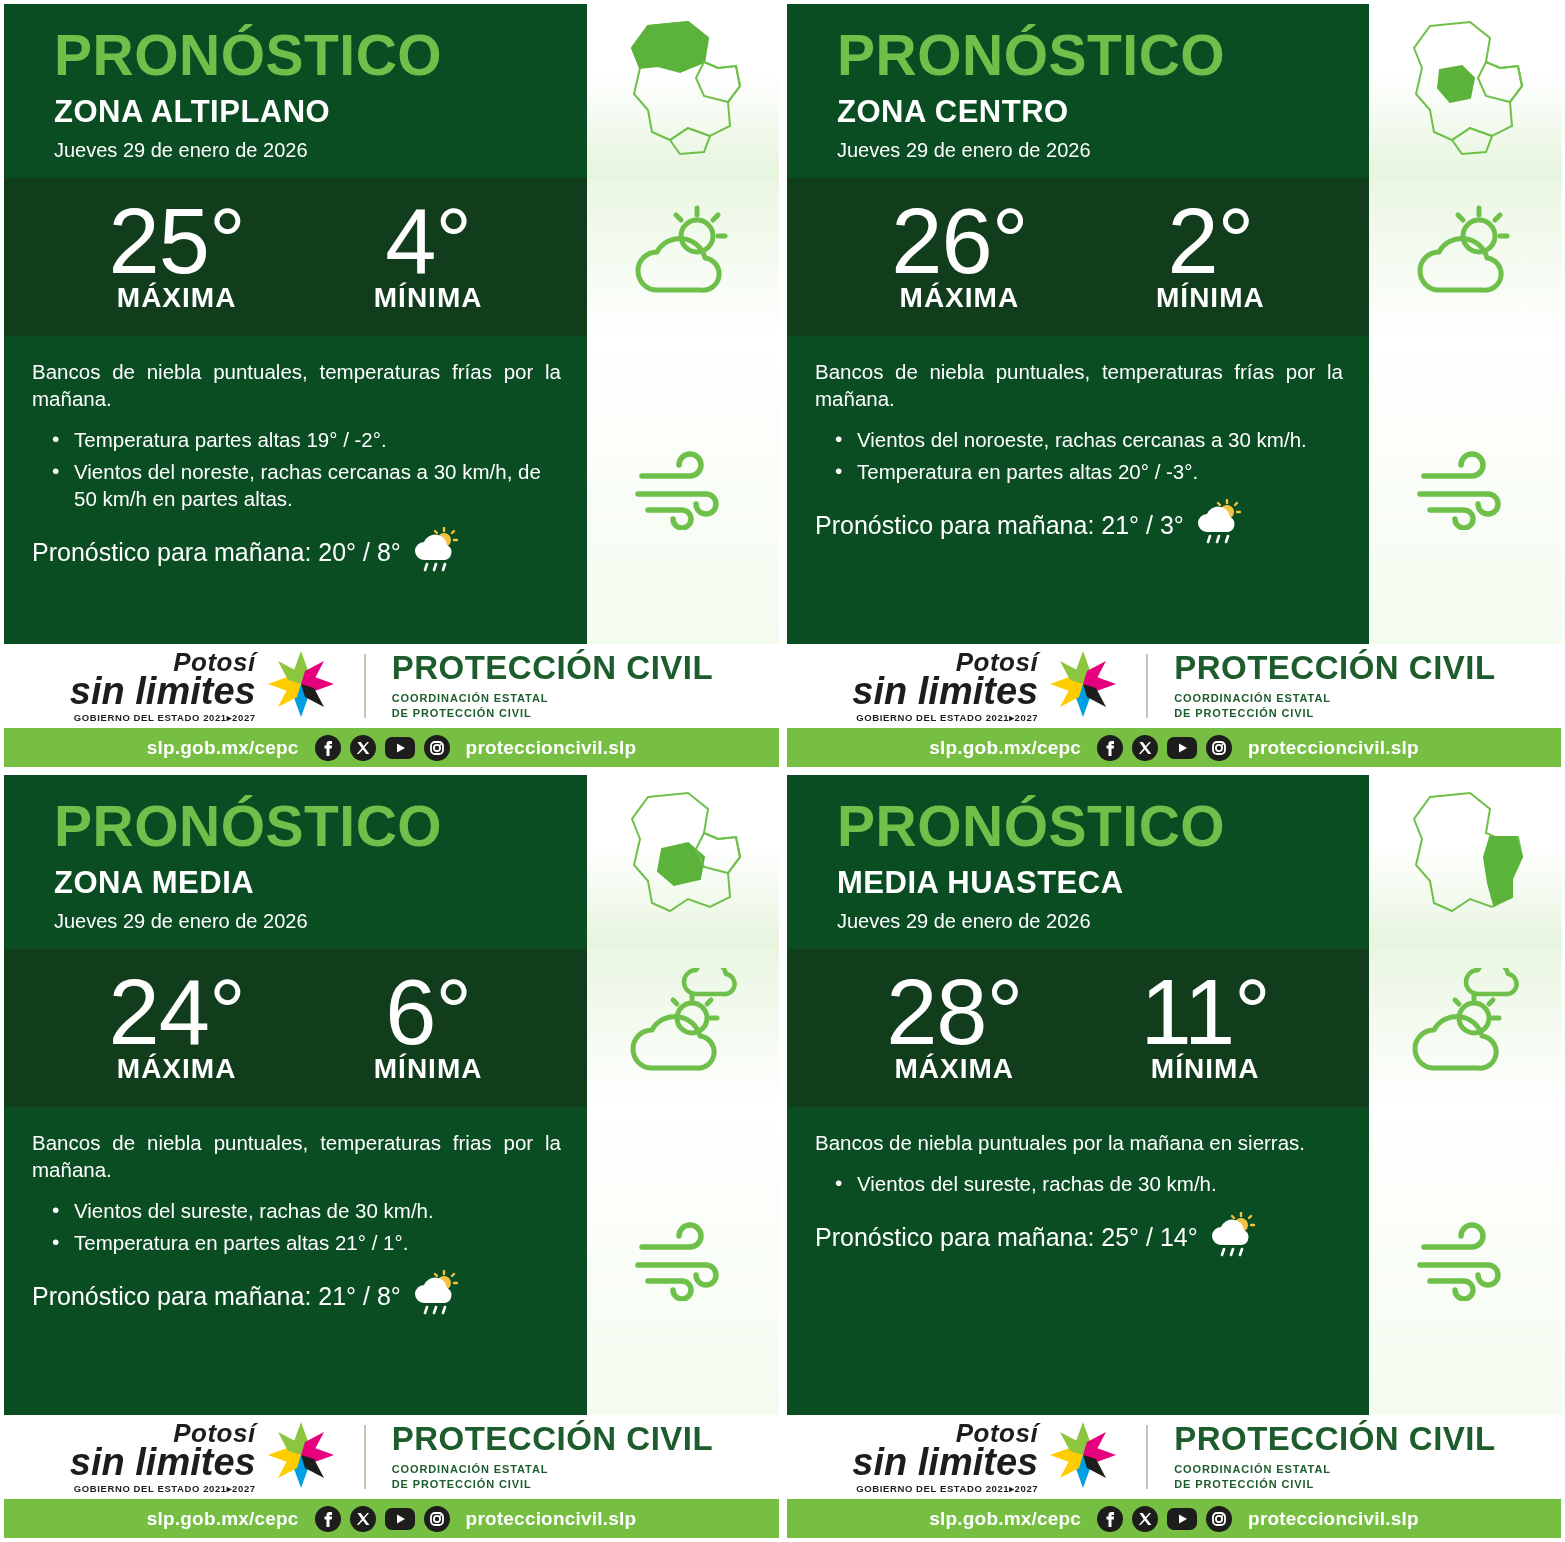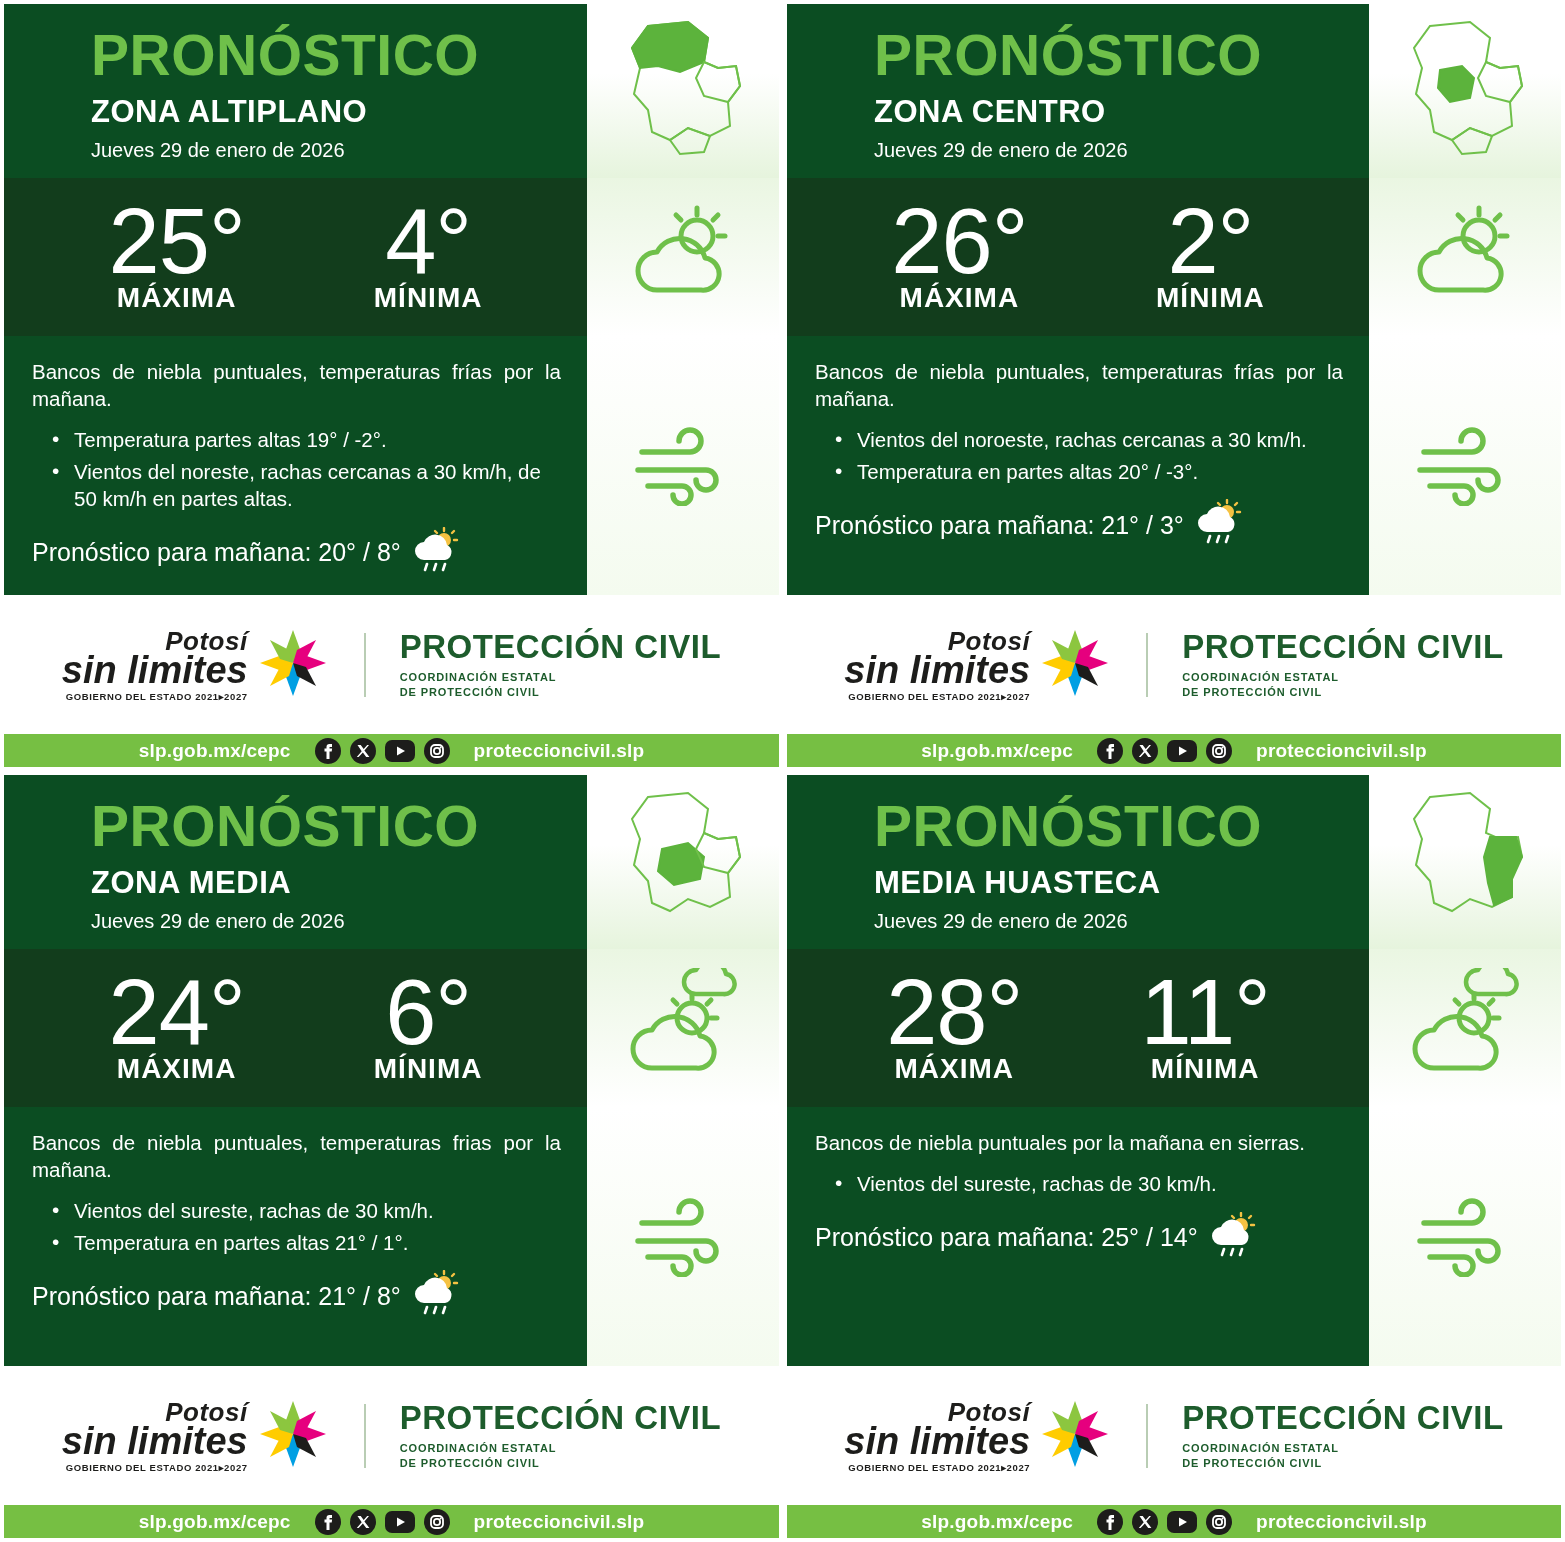--- a/index.html
+++ b/index.html
@@ -29,21 +29,20 @@
     display: flex;
     flex-direction: column;
     background: #ffffff;
   }
 
   
   .header {
     display: flex;
     background: #0b4d22;
     position: relative;
-    padding-left: 37px;
   }
   .header-left {
     flex: 1;
     padding: 22px 28px 16px 50px;
     background: #0b4d22;
   }
   .title {
     font-size: 57px;
     font-weight: bold;
     color: #6fc04a;
@@ -158,25 +157,25 @@
     width: 192px;
     background: linear-gradient(180deg, #ffffff 0%, #f4fbef 100%);
     display: flex;
     align-items: center;
     justify-content: center;
   }
 
   
   .logos {
     background: #ffffff;
-    height: 139px;
+    height: 84px;
     display: flex;
     align-items: center;
     justify-content: center;
-    gap: 8px;
+    gap: 0px;
   }
   .potosi-logo {
     display: flex;
     align-items: center;
     gap: 8px;
   }
   .potosi-text { text-align: right; line-height: 1; }
   .potosi-word1 {
     font-size: 26px; font-weight: bold; color: #1d1d1b;
     letter-spacing: 0.5px; font-style: italic;
@@ -194,26 +193,26 @@
   }
   .pc-text { line-height: 1; }
   .pc-title {
     font-size: 33px; font-weight: bold; color: #1d5c2c; letter-spacing: 0.5px;
   }
   .pc-sub {
     font-size: 11px; font-weight: bold; color: #1d5c2c;
     letter-spacing: 0.9px; margin-top: 7px; line-height: 1.35;
   }
   .strip {
-    height: 33px;
+    height: 39px;
     background: #76bf43;
     display: flex;
     align-items: center;
     justify-content: center;
-    gap: 24px;
+    gap: 16px;
   }
   .strip-text {
     font-size: 19px;
     color: #ffffff;
     font-weight: bold;
     letter-spacing: 0.2px;
   }
   .social {
     display: flex;
     align-items: center;

